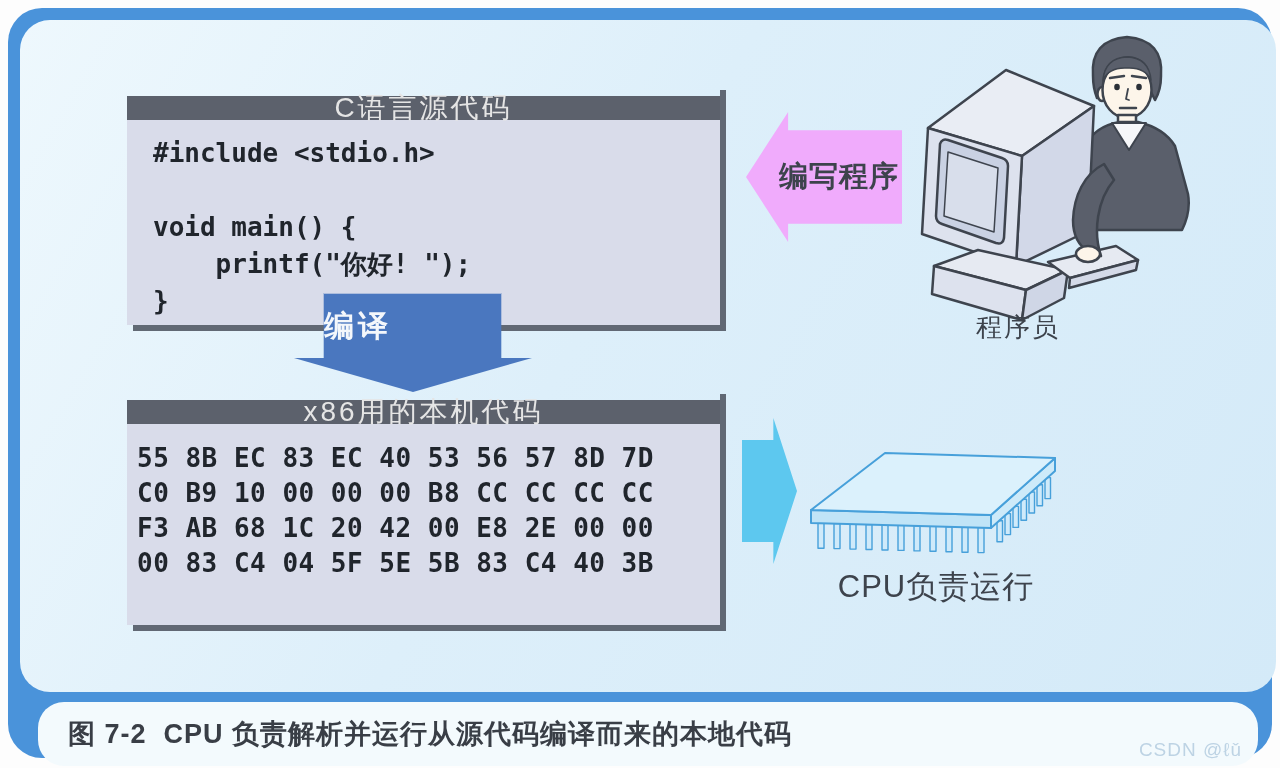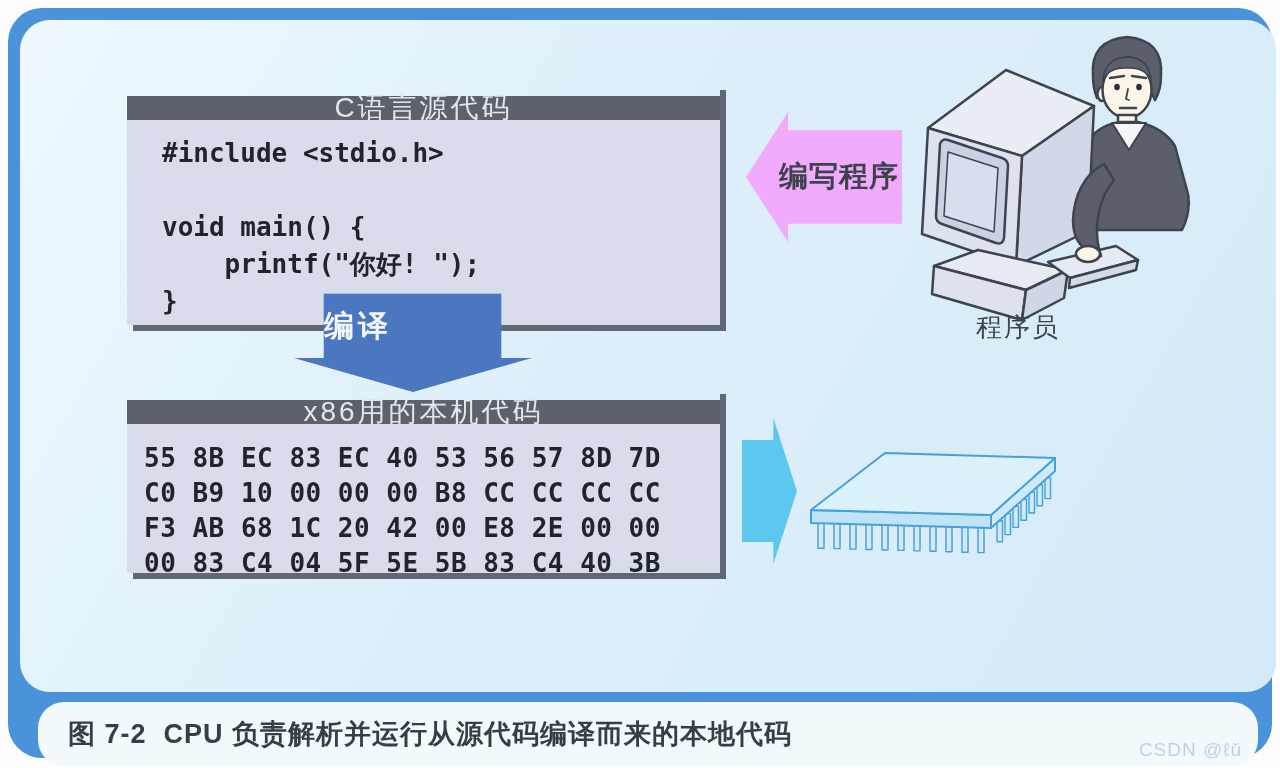--- a/index.html
+++ b/index.html
@@ -22,22 +22,22 @@
     color:#bdd3e4; letter-spacing:1px; }
 
   
   .fig-box { position:absolute; left:127px; width:593px;
     box-shadow:6px 6px 0 rgba(86,92,104,0.92); }
   .box-src { top:84px; }
   .box-hex { top:388px; }
   .box-header { height:24px; background:#5c616c; color:#e5e5e5; display:flex;
     align-items:center; justify-content:center; font-size:28px; letter-spacing:3px;margin-top:12px; }
   .box-body { background:#d9dcea; }
-  .box-src .box-body { height:205px; padding:15px 0 0 35px; }
-  .box-hex .box-body { height:149px; padding:17px 0 0 17px; }
+  .box-src .box-body { height:205px; padding:15px 0 0 26px; }
+  .box-hex .box-body { height:201px; padding:17px 0 0 10px; }
   .code-line { font-family:"DejaVu Sans Mono","Liberation Mono",monospace;
     font-size:26px; font-weight:bold; color:#20252c; line-height:37px;
     min-height:37px; white-space:pre; }
   .hex-row { font-family:"DejaVu Sans Mono","Liberation Mono",monospace;
     font-size:26px; font-weight:bold; color:#20252c; line-height:35px;
     white-space:pre; letter-spacing:0.5px; }
 
   
   .compile-body { position:absolute; left:324px; top:294px; width:177px; height:64px;
     background:#4a77bf; display:flex; align-items:center; 
@@ -172,15 +172,16 @@
         <rect x="247" y="39.6" width="5.5" height="21"></rect>
       </g>
 
       <path d="M13,72 L193,77 L193,90 L13,85 Z" fill="#c0e4f7"></path>
       <path d="M193,77 L257,20 L257,33 L193,90 Z" fill="#cdeaf9"></path>
       <path d="M13,72 L87,15 L257,20 L193,77 Z" fill="#dbf1fc"></path>
     </g>
   </svg>
 
   <div class="actor-label label-programmer">程序员</div>
+  <div class="actor-label label-cpu">CPU负责运行</div>
 
   <div class="watermark">CSDN @ℓǔ</div>
 </div>
 
 </body></html>

